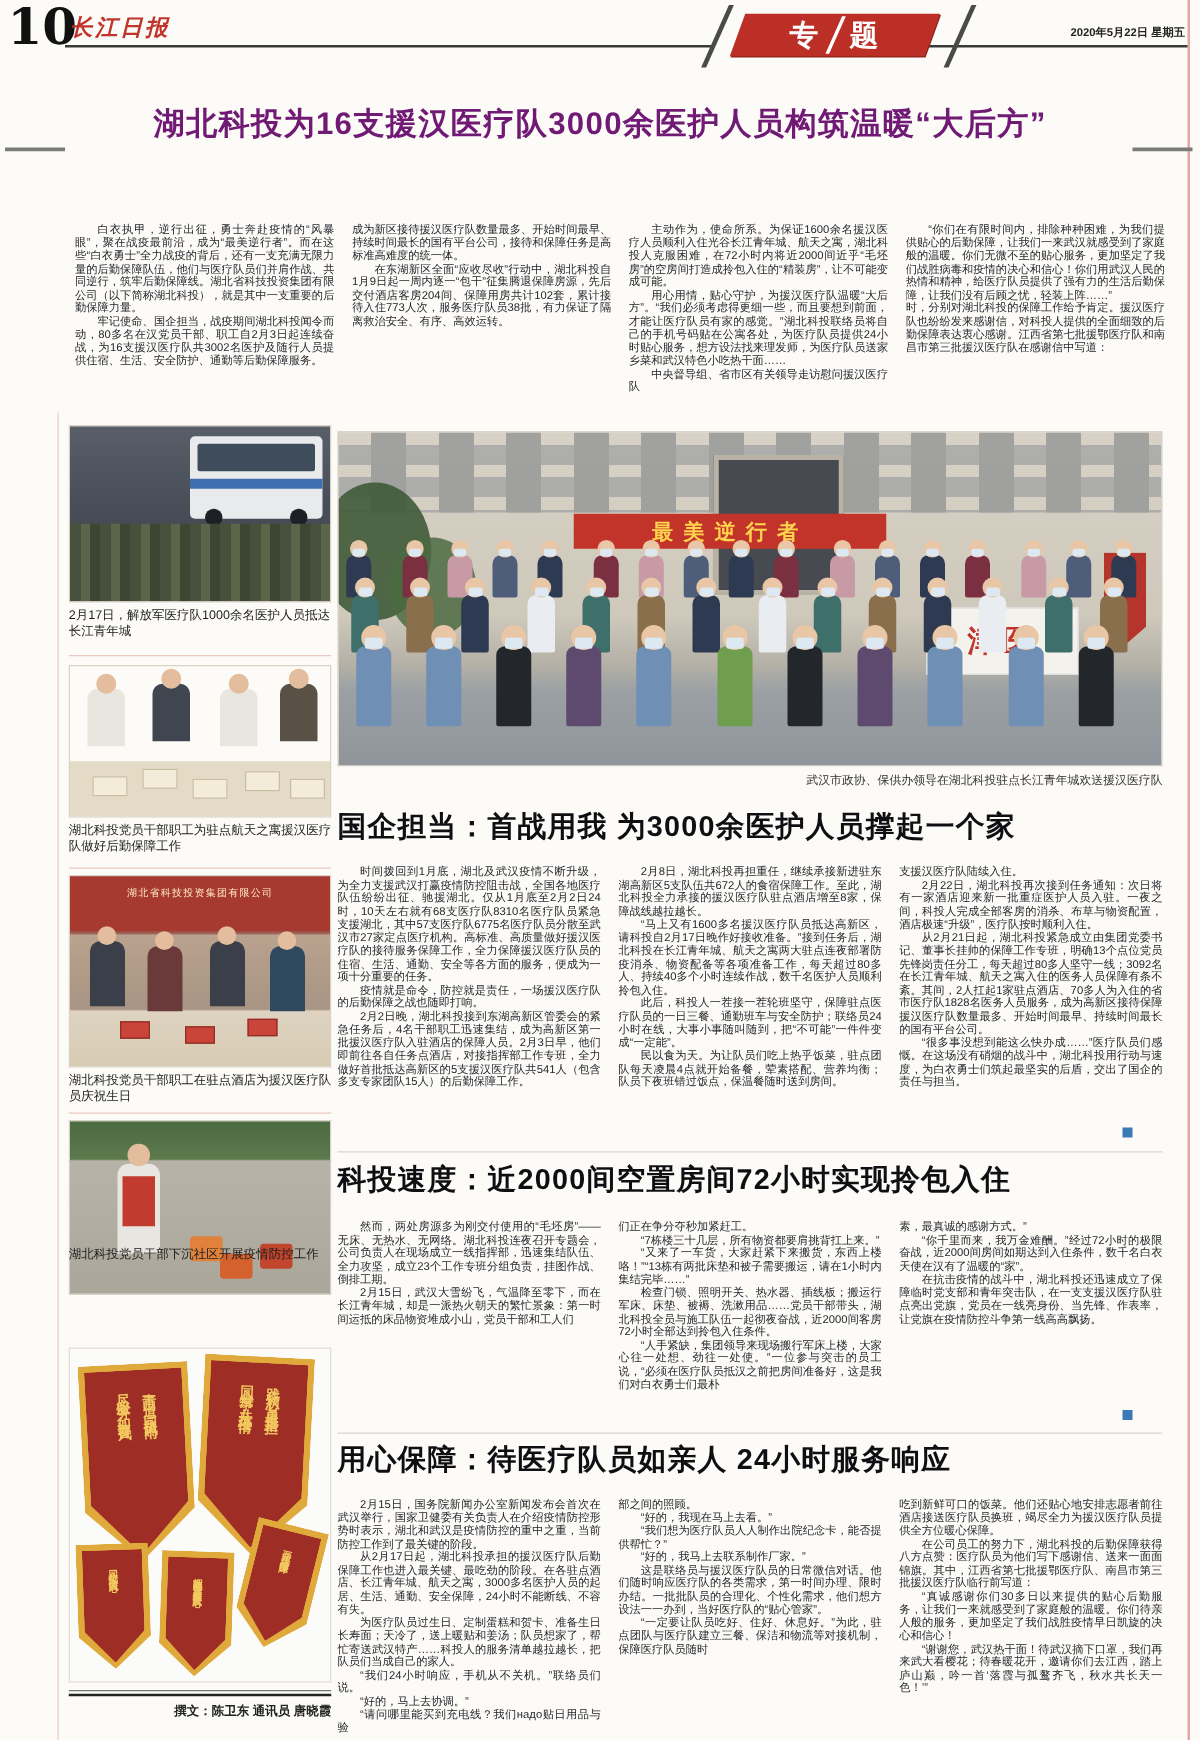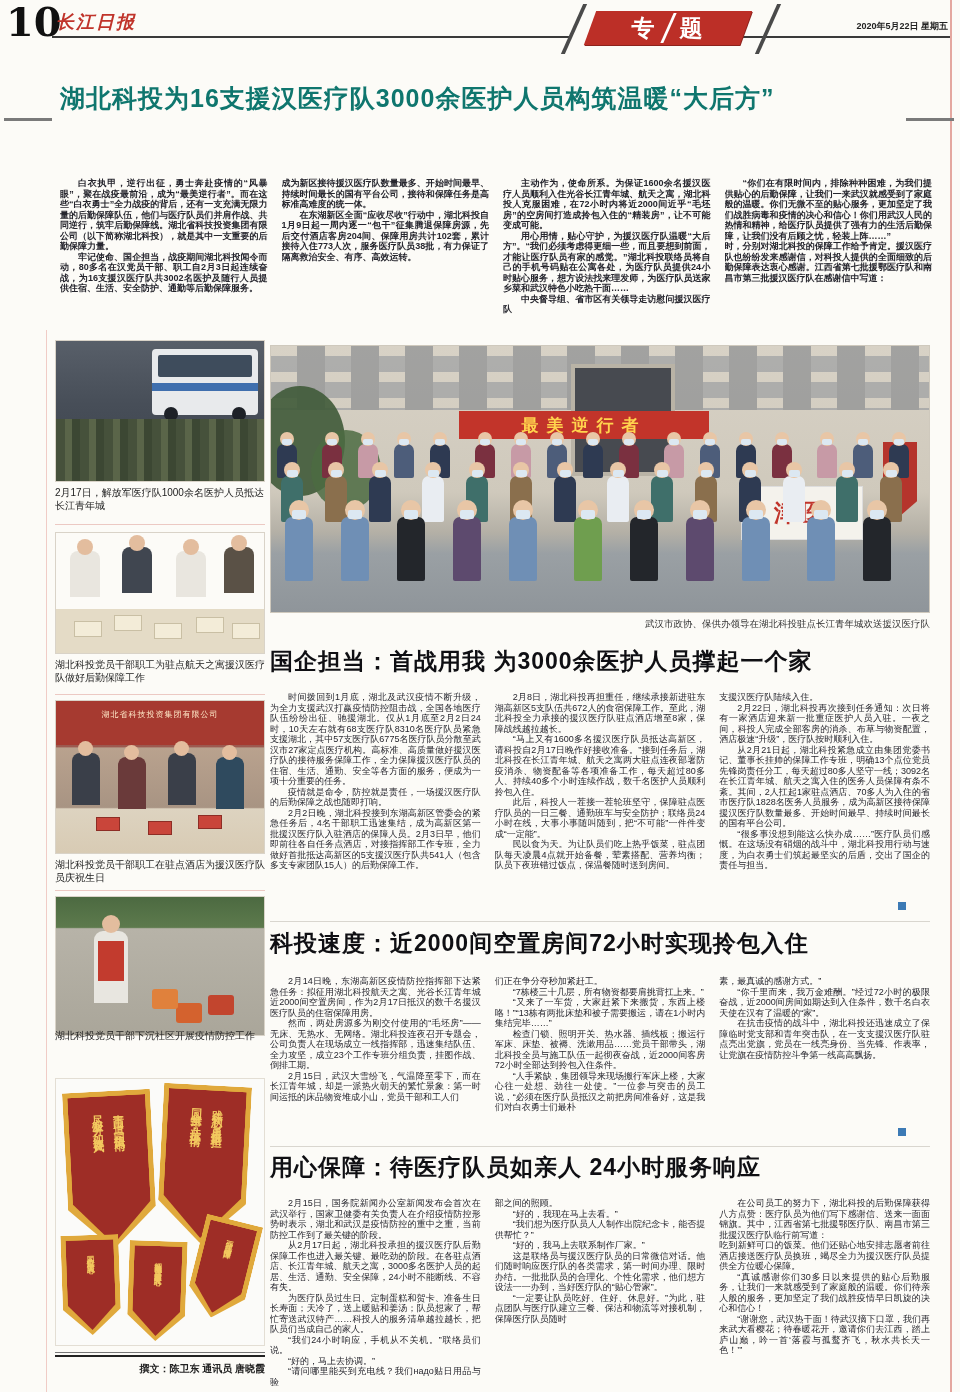--- a/index.html
+++ b/index.html
@@ -20,28 +20,28 @@
   .slash{position:absolute;width:4px;height:50px;background:#4a4a4a;transform:skewX(-24deg);}
   .slash.s1{left:6px;top:0;}
   .slash.s2{right:4px;top:0;}
   .topic-red{position:absolute;left:24px;top:7px;width:156px;height:34px;background:#bc2f27;
              transform:skewX(-20deg);box-shadow:1px 1px 0 #8d221c;}
   .topic-inner{position:absolute;left:0;top:0;width:100%;height:100%;transform:skewX(20deg);
                display:flex;align-items:center;justify-content:center;gap:10px;
                color:#fff;font-size:23px;font-weight:bold;letter-spacing:2px;}
   .topic-slash{width:3px;height:30px;background:#fff;transform:skewX(-24deg);}
   
-  .kicker{position:absolute;left:60px;top:82px;width:840px;text-align:left;
-          font-size:25px;font-weight:600;color:#0f766e;letter-spacing:1px;}
+  .kicker{position:absolute;left:60px;top:82px;width:840px;text-align:center;
+          font-size:25px;font-weight:600;color:#701a75;letter-spacing:1px;}
   .kdash{position:absolute;top:118px;width:48px;height:3px;background:#7a7a7a;}
   .kdash.l{left:4px;} .kdash.r{right:6px;}
   .main-headline{position:absolute;left:60px;top:112px;width:840px;text-align:center;
           font-size:47px;font-weight:900;color:#0d0d10;letter-spacing:2px;}
   
-  .intro{position:absolute;left:60px;top:178px;width:872px;height:152px;display:flex;gap:14px;font-weight:bold;}
+  .intro{position:absolute;left:60px;top:178px;width:872px;height:152px;display:flex;gap:14px;}
   .col{flex:1;overflow:hidden;text-align:justify;}
   .para{margin:0;text-indent:2em;font-size:9px;line-height:10.5px;color:#26262e;}
   .para.cont{text-indent:0;}
   
   .lphoto{position:absolute;left:55px;width:210px;border:1px solid #d9d3c8;box-sizing:border-box;overflow:hidden;}
   .lcap{position:absolute;left:55px;width:210px;font-size:10px;line-height:13px;color:#1c1c1c;}
   .lrule{position:absolute;left:55px;width:210px;height:1px;background:#ecc9c3;}
   
   .p1{top:340px;height:142px;background:linear-gradient(180deg,#585f69 0%,#474e58 45%,#3c434d 100%);}
   .p1 .bus{position:absolute;left:96px;top:8px;width:106px;height:66px;background:#e8eaec;border-radius:4px;}
@@ -70,21 +70,21 @@
   .p3 .head{position:absolute;width:15px;height:15px;border-radius:50%;background:#e3bd9e;}
   .p3 .cakebox{position:absolute;width:22px;height:12px;background:#c9453a;border:1px solid #8d2d25;}
   .cap3{top:858px;}
   .r3{top:890px;}
   
   .p4{top:896px;height:140px;background:linear-gradient(180deg,#4c6a41 0%,#5d7a4d 22%,#b7b3a8 23%,#aaa69a 100%);}
   .p4 .fig{position:absolute;left:38px;top:34px;width:34px;height:72px;border-radius:9px 9px 0 0;background:#e8e6e0;}
   .p4 .vest{position:absolute;left:42px;top:44px;width:26px;height:40px;background:#c23b2e;}
   .p4 .head4{position:absolute;left:46px;top:18px;width:18px;height:18px;border-radius:50%;background:#e3bd9e;}
   .p4 .bag{position:absolute;width:26px;height:20px;background:#d4622e;border-radius:3px;}
-  .cap4{top:997px;margin-top:32px;}
+  .cap4{top:997px;}
   
   .p5{top:1078px;height:268px;background:#fbfbf9;border:1px solid #e3ded4;}
   .pennant{position:absolute;box-sizing:border-box;background:#e0a93c;
            clip-path:polygon(0 0,100% 0,100% 74%,50% 100%,0 74%);}
   .pennant .inner{position:absolute;left:5px;top:5px;right:5px;bottom:5px;background:#9e2d26;
            clip-path:polygon(0 0,100% 0,100% 72%,50% 100%,0 72%);
            display:flex;flex-direction:row-reverse;justify-content:center;gap:6px;padding-top:10px;box-sizing:border-box;}
   .vtext{writing-mode:vertical-rl;color:#f3c95f;font-weight:bold;letter-spacing:3px;}
   .bigp{width:88px;height:158px;}
   .bigp .vtext{font-size:11px;}
@@ -512,21 +512,20 @@
         <p class="para">“很多事没想到能这么快办成……”医疗队员们感慨。在这场没有硝烟的战斗中，湖北科投用行动与速度，为白衣勇士们筑起最坚实的后盾，交出了国企的责任与担当。</p>
       </div>
   </div>
   <div class="endmark em1"></div>
 
   <div class="sep sep1"></div>
 
   <div class="sec-title t2">科投速度：近2000间空置房间72小时实现拎包入住</div>
   <div class="sec-cols c2">
     <div class="col">
-        <p class="para">2月14日晚，东湖高新区疫情防控指挥部下达紧急任务：拟征用湖北科投航天之寓、光谷长江青年城近2000间空置房间，作为2月17日抵汉的数千名援汉医疗队员的住宿保障用房。</p>
         <p class="para">然而，两处房源多为刚交付使用的“毛坯房”——无床、无热水、无网络。湖北科投连夜召开专题会，公司负责人在现场成立一线指挥部，迅速集结队伍、全力攻坚，成立23个工作专班分组负责，挂图作战、倒排工期。</p>
         <p class="para">2月15日，武汉大雪纷飞，气温降至零下，而在长江青年城，却是一派热火朝天的繁忙景象：第一时间运抵的床品物资堆成小山，党员干部和工人们</p>
       </div>
     <div class="col">
         <p class="para cont">们正在争分夺秒加紧赶工。</p>
         <p class="para">“7栋楼三十几层，所有物资都要肩挑背扛上来。”</p>
         <p class="para">“又来了一车货，大家赶紧下来搬货，东西上楼咯！”“13栋有两批床垫和被子需要搬运，请在1小时内集结完毕……”</p>
         <p class="para">检查门锁、照明开关、热水器、插线板；搬运行军床、床垫、被褥、洗漱用品……党员干部带头，湖北科投全员与施工队伍一起彻夜奋战，近2000间客房72小时全部达到拎包入住条件。</p>
         <p class="para">“人手紧缺，集团领导来现场搬行军床上楼，大家心往一处想、劲往一处使。”一位参与突击的员工说，“必须在医疗队员抵汉之前把房间准备好，这是我们对白衣勇士们最朴</p>
       </div>
@@ -552,19 +551,19 @@
       </div>
     <div class="col">
         <p class="para cont">部之间的照顾。</p>
         <p class="para">“好的，我现在马上去看。”</p>
         <p class="para">“我们想为医疗队员人人制作出院纪念卡，能否提供帮忙？”</p>
         <p class="para">“好的，我马上去联系制作厂家。”</p>
         <p class="para">这是联络员与援汉医疗队员的日常微信对话。他们随时响应医疗队的各类需求，第一时间办理、限时办结。一批批队员的合理化、个性化需求，他们想方设法一一办到，当好医疗队的“贴心管家”。</p>
         <p class="para">“一定要让队员吃好、住好、休息好。”为此，驻点团队与医疗队建立三餐、保洁和物流等对接机制，保障医疗队员随时</p>
       </div>
     <div class="col">
+        <p class="para cont">吃到新鲜可口的饭菜。他们还贴心地安排志愿者前往酒店接送医疗队员换班，竭尽全力为援汉医疗队员提供全方位暖心保障。</p>
         <p class="para">在公司员工的努力下，湖北科投的后勤保障获得八方点赞：医疗队员为他们写下感谢信、送来一面面锦旗。其中，江西省第七批援鄂医疗队、南昌市第三批援汉医疗队临行前写道：</p>
-        <p class="para cont">吃到新鲜可口的饭菜。他们还贴心地安排志愿者前往酒店接送医疗队员换班，竭尽全力为援汉医疗队员提供全方位暖心保障。</p>
         <p class="para">“真诚感谢你们30多日以来提供的贴心后勤服务，让我们一来就感受到了家庭般的温暖。你们待亲人般的服务，更加坚定了我们战胜疫情早日凯旋的决心和信心！</p>
         <p class="para">“谢谢您，武汉热干面！待武汉摘下口罩，我们再来武大看樱花；待春暖花开，邀请你们去江西，踏上庐山巅，吟一首‘落霞与孤鹜齐飞，秋水共长天一色！’”</p>
       </div>
   </div>
 </div>
 
 </body></html>

